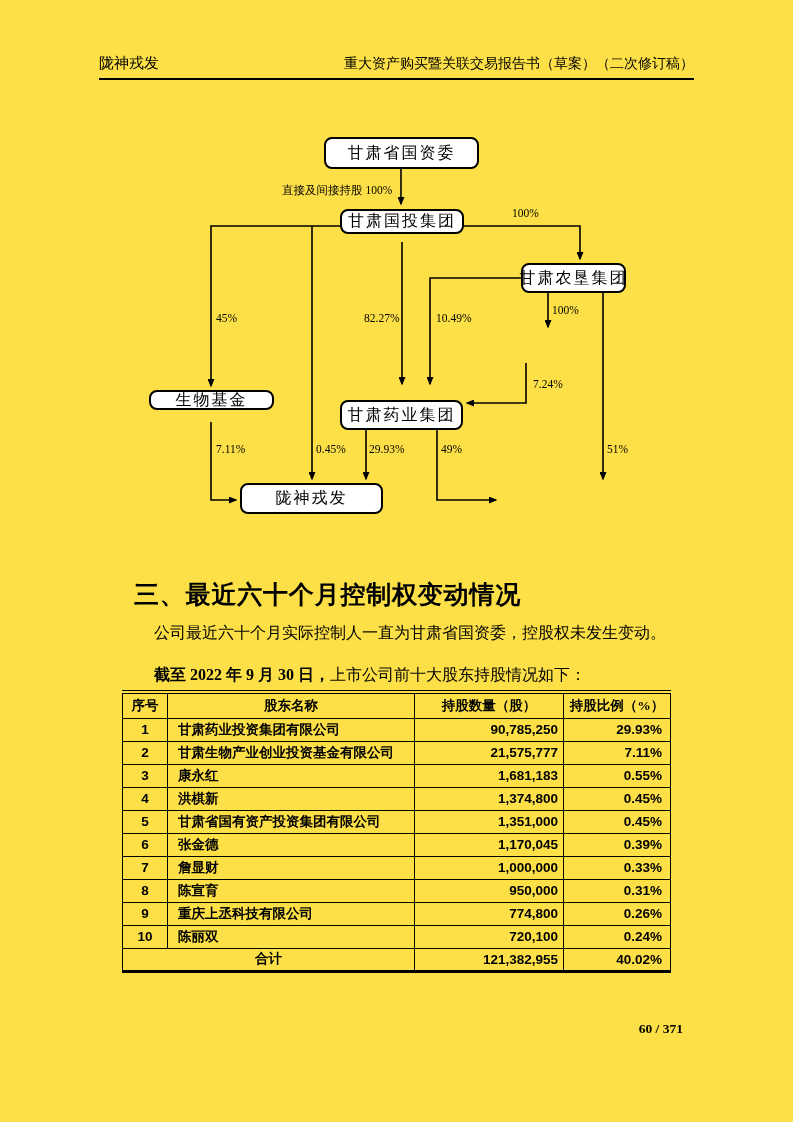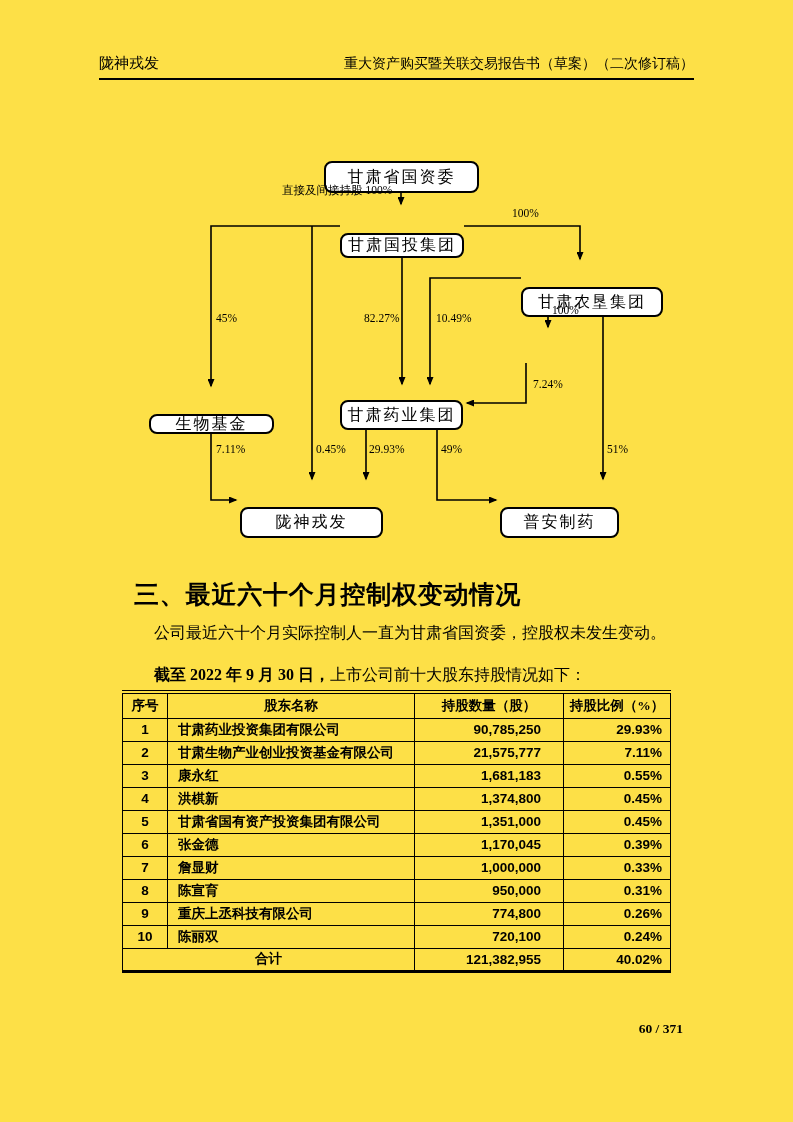--- a/index.html
+++ b/index.html
@@ -14,21 +14,21 @@
     border-bottom:2px solid #000;padding-bottom:5px;
   }
   .doc-header .hl{font-size:15px;}
   .doc-header .hr{font-size:14px;}
   
   .chart{position:absolute;left:0;top:0;width:793px;height:560px;}
   .chart svg{position:absolute;left:0;top:0;}
   .node{
     position:absolute;box-sizing:border-box;border:2px solid #000;border-radius:8px;
     background:#fff;display:flex;align-items:center;justify-content:center;
-    font-size:16px;letter-spacing:2px;white-space:nowrap;margin-top:24px;
+    font-size:16px;letter-spacing:2px;white-space:nowrap;
   }
   .elabel{
     position:absolute;font-size:11.5px;white-space:nowrap;
     font-family:Liberation Serif, serif;
   }
   
   .sec-heading{
     position:absolute;left:122px;top:566px;margin:12px;
     font-family:"Liberation Sans","DejaVu Sans",sans-serif;
     font-size:25px;font-weight:700;letter-spacing:0.8px;
@@ -46,21 +46,21 @@
   .sh-table col.c3{width:149px;} .sh-table col.c4{width:107px;}
   .sh-table td,.sh-table th{
     border:1px solid #000;height:23px;padding:0 4px;box-sizing:border-box;
     font-weight:700;overflow:hidden;white-space:nowrap;
   }
   .sh-table thead th{height:26px;text-align:center;}
   .sh-table{border-top:4px double #000;border-bottom:3px solid #000;}
   .sh-table tr>:first-child{border-left:1px solid #000;}
   .sh-table .no{text-align:center;font-family:"Liberation Sans","DejaVu Sans",sans-serif;}
   .sh-table .name{text-align:left;padding-left:10px;}
-  .sh-table .shares{text-align:right;padding-right:22px;font-family:"Liberation Sans","DejaVu Sans",sans-serif;margin-left:38px;}
+  .sh-table .shares{text-align:right;padding-right:5px;font-family:"Liberation Sans","DejaVu Sans",sans-serif;margin-left:38px;}
   .sh-table .pct{text-align:right;padding-right:8px;font-family:"Liberation Sans","DejaVu Sans",sans-serif;}
   .sh-table .total-label{text-align:center;}
   
   .page-num{
     position:absolute;left:122px;top:1021px;width:561px;text-align:right;
     font-size:13.5px;font-weight:700;
   }
 </style>
 </head>
 <body>
@@ -90,25 +90,24 @@
         <path d="M526,363 L526,403 L467,403" marker-end="url(#arr)"></path>
         <path d="M366,418 L366,479" marker-end="url(#arr)"></path>
         <path d="M211,422 L211,500 L236,500" marker-end="url(#arr)"></path>
         <path d="M437,418 L437,500 L496,500" marker-end="url(#arr)"></path>
         <path d="M603,293 L603,479" marker-end="url(#arr)"></path>
       </g>
     </svg>
 
     <div class="node" style="left:324px;top:137px;width:155px;height:32px">甘肃省国资委</div>
     <div class="node" style="left:340px;top:209px;width:124px;height:25px">甘肃国投集团</div>
-    <div class="node" style="left:521px;top:263px;width:142px;height:30px">甘肃农垦集团</div>
+    <div class="node" style="left:521px;top:263px;width:105px;height:30px">甘肃农垦集团</div>
     <div class="node" style="left:149px;top:390px;width:125px;height:20px">生物基金</div>
-    <div class="node" style="left:340px;top:376px;width:123px;height:30px">甘肃药业集团</div>
+    <div class="node" style="left:340px;top:400px;width:123px;height:30px">甘肃药业集团</div>
     <div class="node" style="left:240px;top:483px;width:143px;height:31px">陇神戎发</div>
-    <div class="node" style="left:500px;top:483px;width:119px;height:31px">普安制药</div>
 
     <div class="elabel" style="left:282px;top:183px">直接及间接持股 100%</div>
     <div class="elabel" style="left:512px;top:207px">100%</div>
     <div class="elabel" style="left:216px;top:312px">45%</div>
     <div class="elabel" style="left:364px;top:312px">82.27%</div>
     <div class="elabel" style="left:436px;top:312px">10.49%</div>
     <div class="elabel" style="left:552px;top:304px">100%</div>
     <div class="elabel" style="left:533px;top:378px">7.24%</div>
     <div class="elabel" style="left:216px;top:443px">7.11%</div>
     <div class="elabel" style="left:316px;top:443px">0.45%</div>

